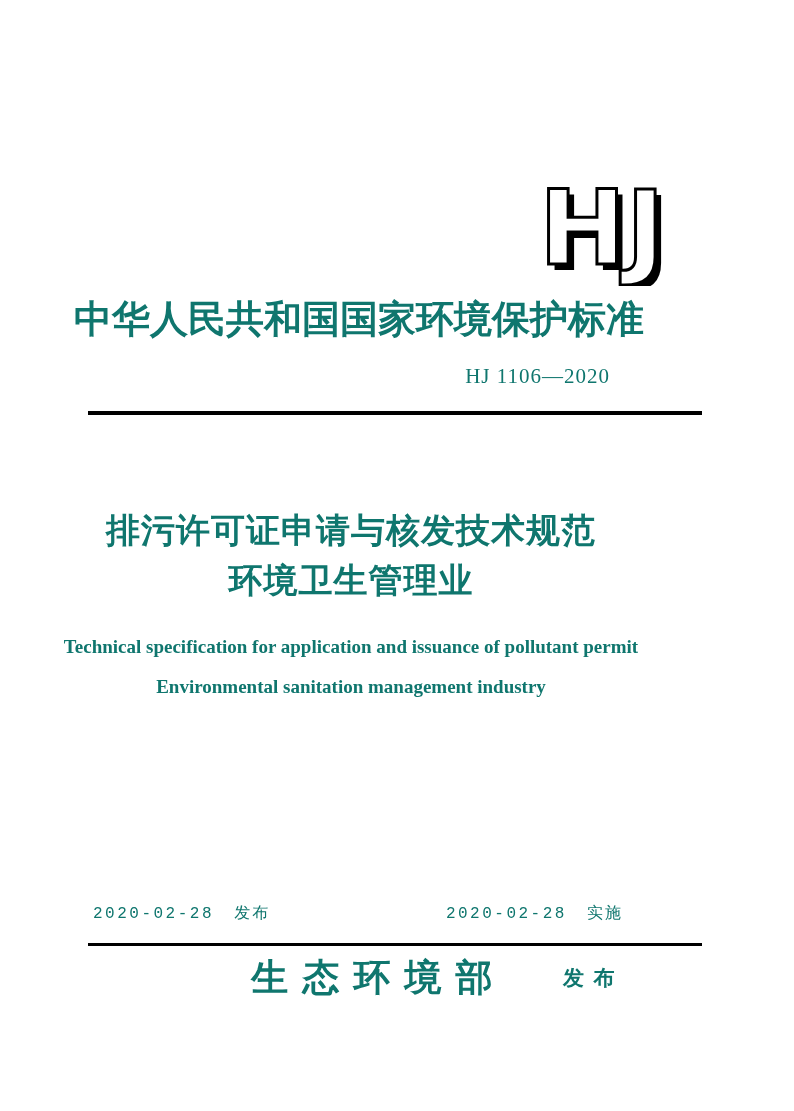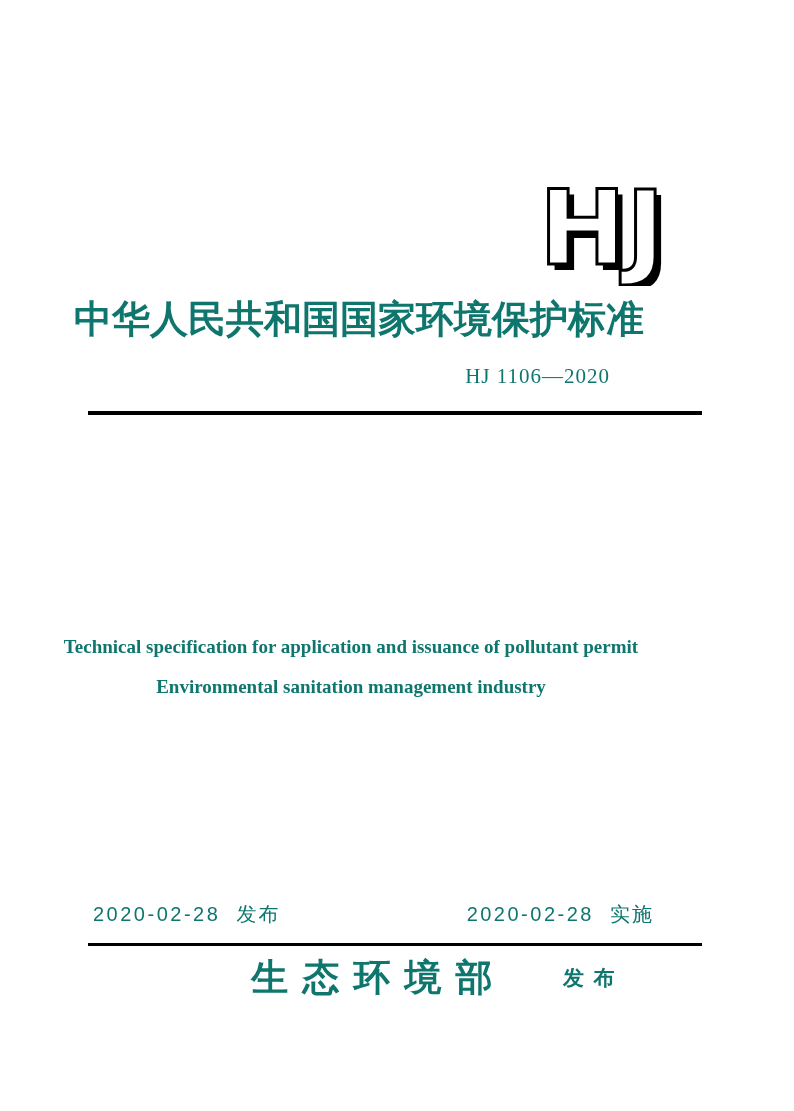--- a/index.html
+++ b/index.html
@@ -117,25 +117,25 @@
     text-align: center;
     font-size: 14px;
     font-weight: 600;
     letter-spacing: 0.5px;
   }
 
   .dates {
     position: absolute;
     top: 899px;
     left: 93px;
-    right: 48px;
+    right: 79px;
     display: flex;
     justify-content: space-between;
-    font-family: Liberation Sans, sans-serif;
-    font-size: 20px;
+    font-family: Liberation Mono, monospace;
+    font-size: 16px;
     line-height: 30px;
     letter-spacing: 2.5px;
     white-space: nowrap;
   }
   .date-item .cjk {
     margin-left: 8px;
     letter-spacing: 2px;
   }
 
   .ministry {
@@ -175,20 +175,24 @@
       <text class="logo-face" x="1" y="98">HJ</text>
     </svg>
   </div>
 
   <h1 class="header-title">中华人民共和国国家环境保护标准</h1>
 
   <div class="std-no">HJ 1106—2020</div>
 
   <div class="rule rule-top"></div>
 
+  <div class="cn-title">
+    <div>排污许可证申请与核发技术规范</div>
+    <div>环境卫生管理业</div>
+  </div>
 
   <div class="en-title en2">Environmental sanitation management industry</div>
   <div class="en-title en1">Technical specification for application and issuance of pollutant permit</div>
 
 
 
   <div class="dates">
     <div class="date-item">
       <span>2020-02-28</span>
       <span class="cjk">发布</span>

